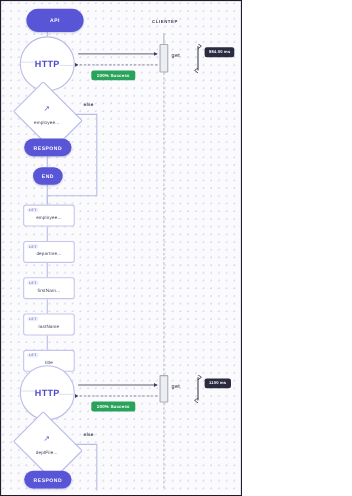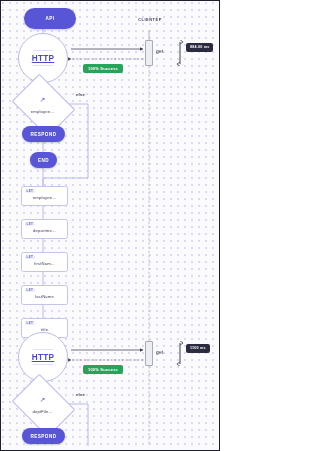--- a/index.html
+++ b/index.html
@@ -102,22 +102,21 @@
   }
 
   .circle {
     border-radius: 50%;
     background: #ffffff;
     border: 1px solid #b9bce6;
     color: #4b49cf;
     font-size: 8.2px;
     font-weight: bold;
     letter-spacing: 0.3px;
-    flex-direction: column;
-    text-decoration: underline;
+    flex-direction: row;
   }
   .circle .bar {
     width: 20px;
     height: 1px;
     background: #e0e2f3;
   }
   .circle .bar.top    { margin-bottom: 2.5px; }
   .circle .bar.bottom { margin-top: 2.5px; }
 
   .circle-http-1 {

